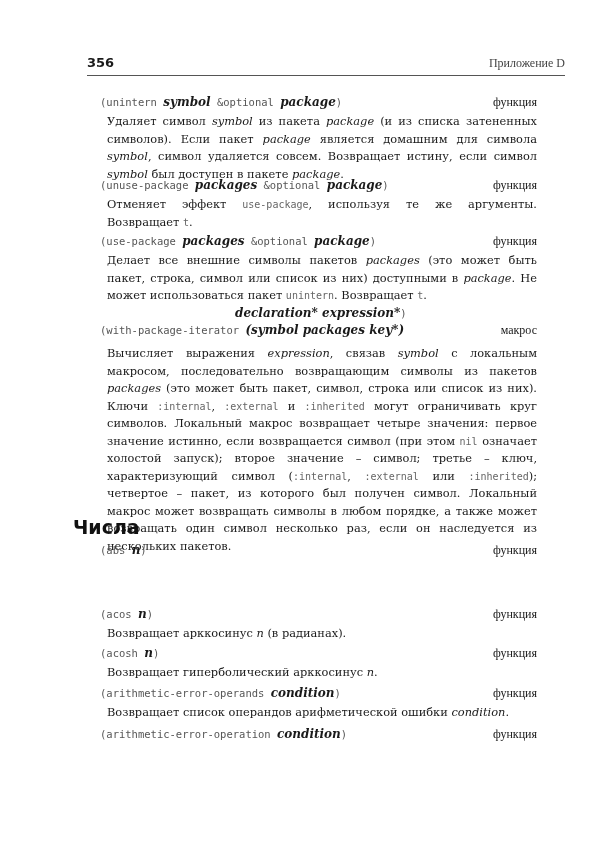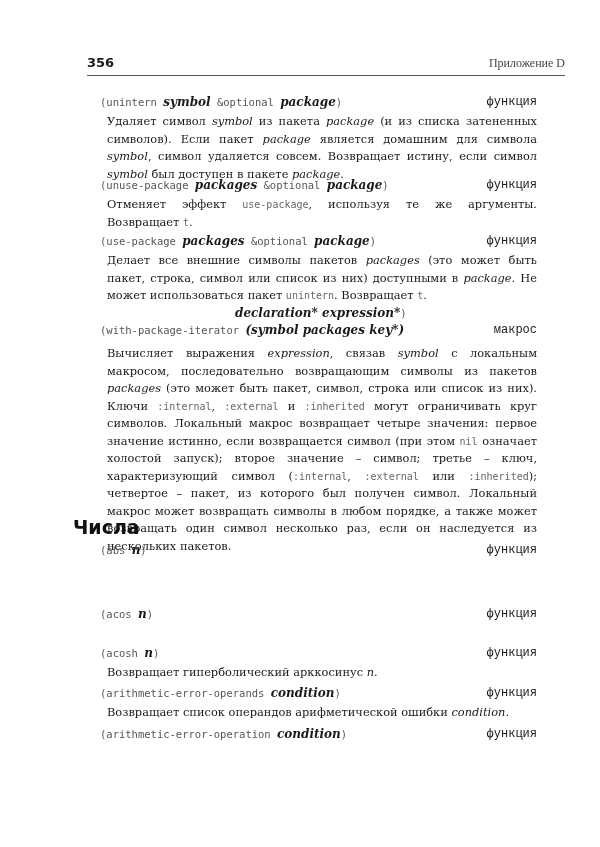--- a/index.html
+++ b/index.html
@@ -4,21 +4,21 @@
 <style>
   html, body { margin: 0; padding: 0; background: #ffffff; }
   body { width: 600px; height: 847px; position: relative; overflow: hidden; color: #1a1a1a; }
   .header { position: absolute; left: 59px; top: 55px; width: 478px; height: 20px; border-bottom: 1px solid #555; margin-left: 28px; }
   .page-num { position: absolute; left: 0; top: 0; font-family: "DejaVu Sans", sans-serif; font-weight: bold; font-size: 13px; color: #1a1a1a; }
   .running-head { position: absolute; right: 0; top: 1px; font-family: Liberation Serif, serif; font-size: 12px; color: #444; }
   .entry { position: absolute; left: 100px; width: 437px; }
   .sig { font-family: "DejaVu Sans Mono", monospace; font-size: 10.5px; color: #555; line-height: 17px; position: relative; }
   .sig .arg { font-family: "DejaVu Serif", serif; font-style: italic; font-weight: bold; color: #1a1a1a; font-size: 12px; }
   .sig .kw { font-family: "DejaVu Sans Mono", monospace; color: #555; }
-  .kind { position: absolute; right: 0; top: 0; font-family: Liberation Mono, monospace; font-size: 12px; color: #1a1a1a; }
+  .kind { position: absolute; right: 0; top: 0; font-family: Liberation Serif, serif; font-size: 12px; color: #1a1a1a; }
   .sig2 { padding-left: 135px; }
   .desc { margin-left: 7px; font-family: "DejaVu Serif", serif; font-size: 11.4px; line-height: 17.5px; color: #1a1a1a; text-align: justify; margin-top: 2px; }
   .desc .it { font-style: italic; }
   .desc .code { font-family: "DejaVu Sans Mono", monospace; font-size: 10px; color: #666; }
   .section-title { position: absolute; left: 73px; top: 516px; font-family: "DejaVu Sans", sans-serif; font-weight: bold; font-size: 19px; color: #111; }
 </style>
 </head>
 <body>
 
 <div class="header">
@@ -60,20 +60,21 @@
 <div class="entry" style="top:542px;">
   <div class="sig">(<span>abs</span> <span class="arg">n</span>)
     <span class="kind">функция</span>
   </div>
 </div>
 
 <div class="entry" style="top:606px;">
   <div class="sig">(<span>acos</span> <span class="arg">n</span>)
     <span class="kind">функция</span>
   </div>
+  <div class="desc"><span>Возвращает арккосинус </span><span class="it">n</span><span> (в радианах).</span></div>
 </div>
 
 <div class="entry" style="top:645px;">
   <div class="sig">(<span>acosh</span> <span class="arg">n</span>)
     <span class="kind">функция</span>
   </div>
   <div class="desc"><span>Возвращает гиперболический арккосинус </span><span class="it">n</span><span>.</span></div>
 </div>
 
 <div class="entry" style="top:685px;">

